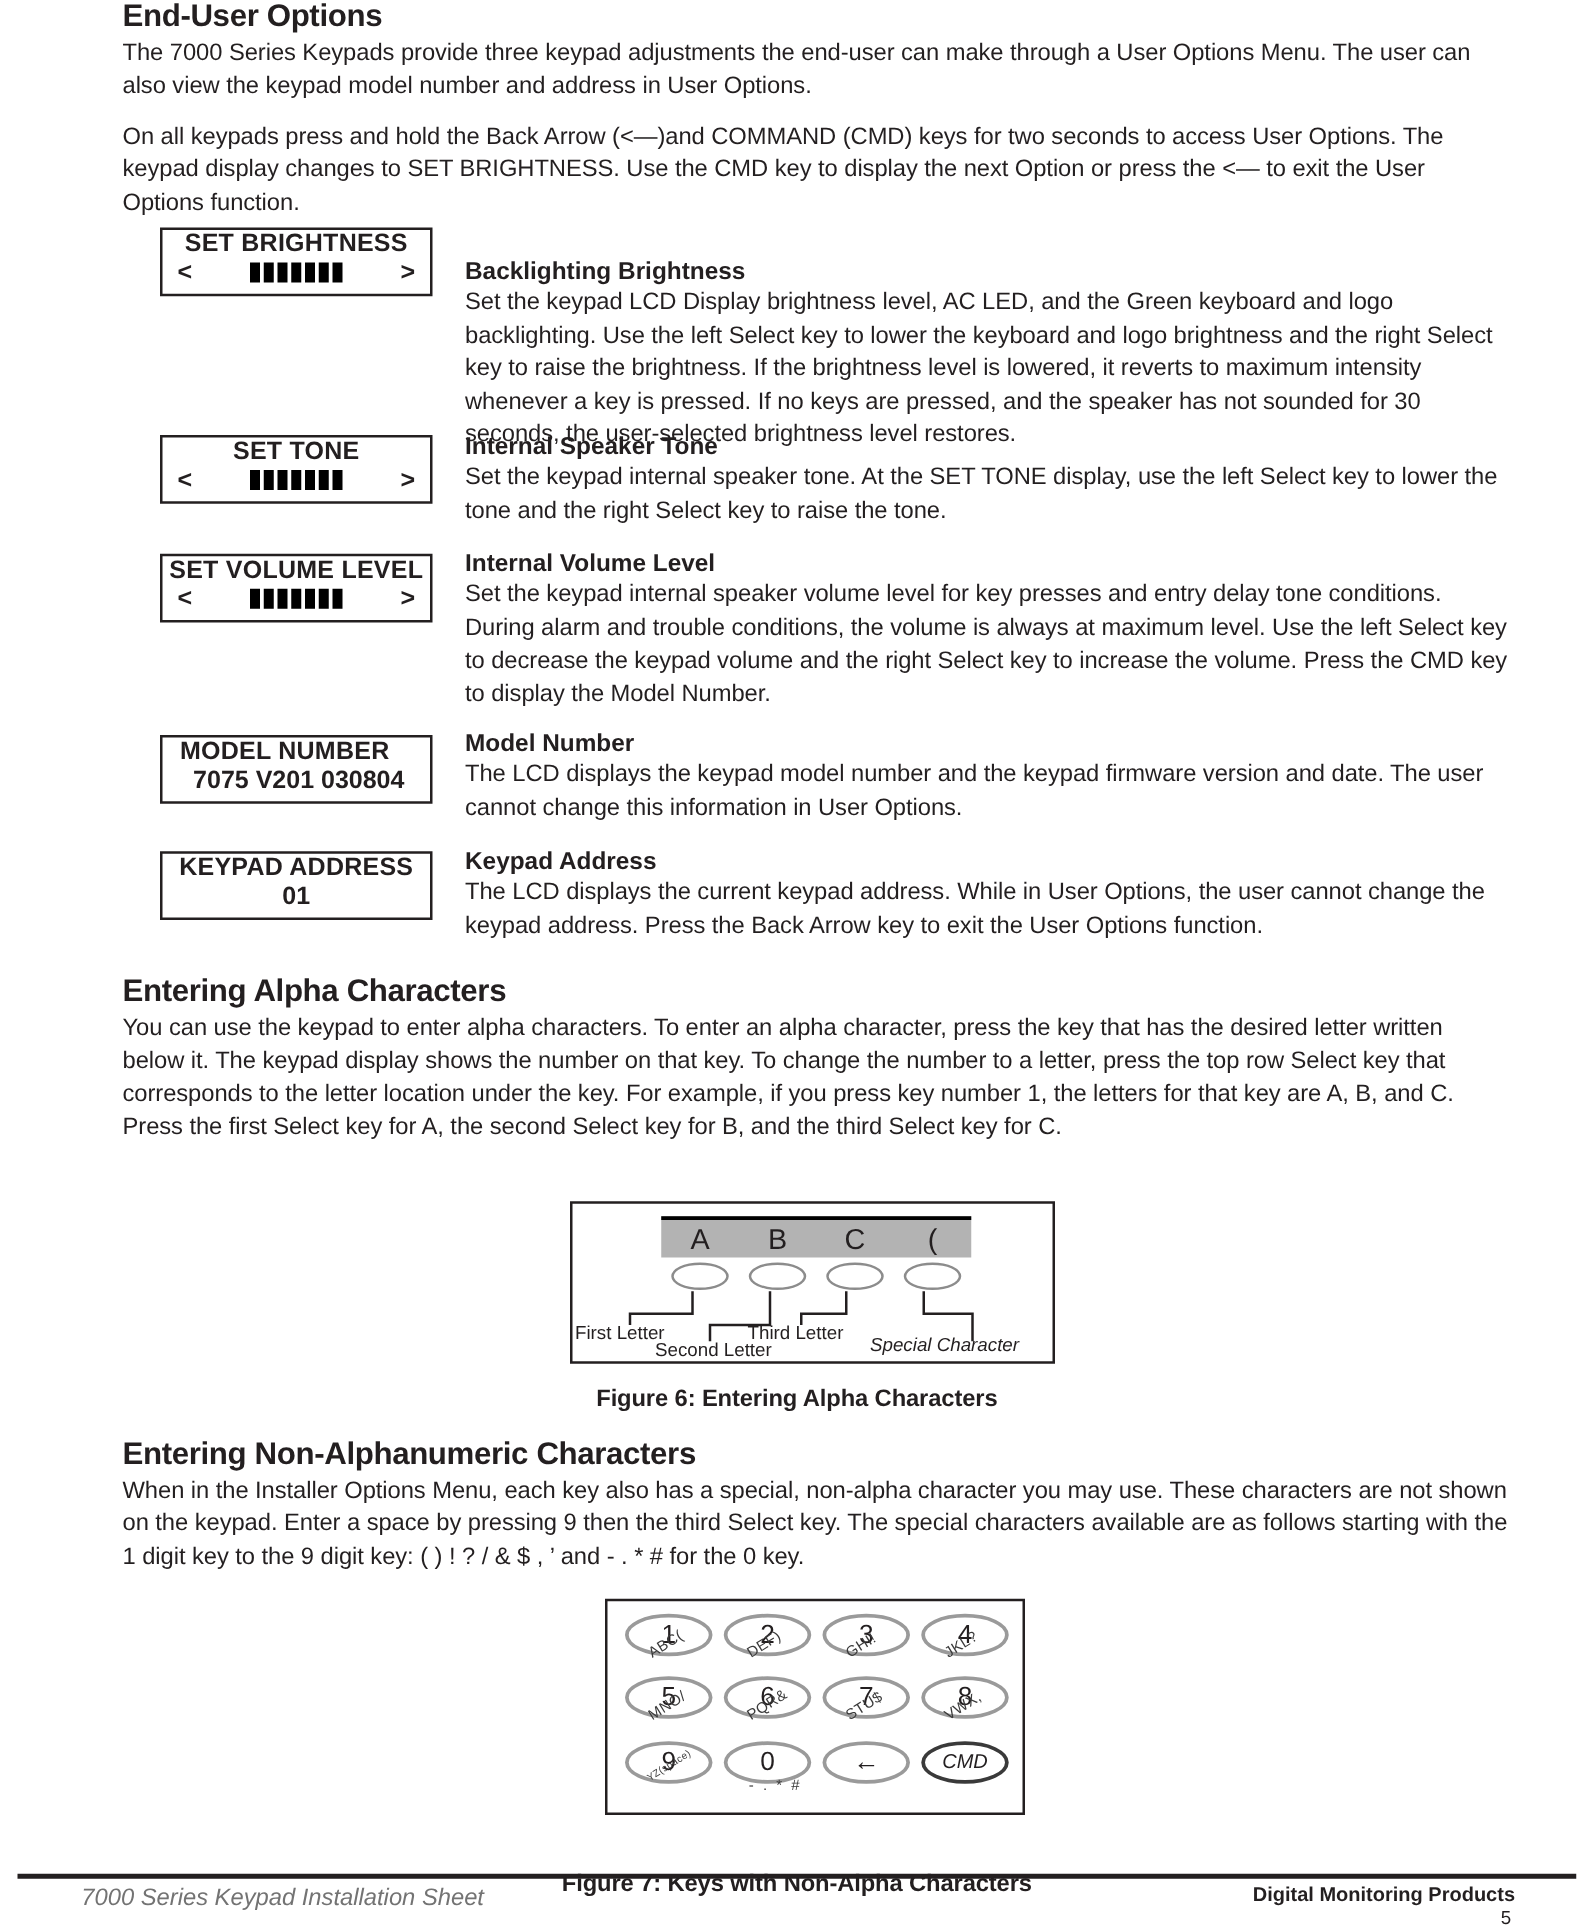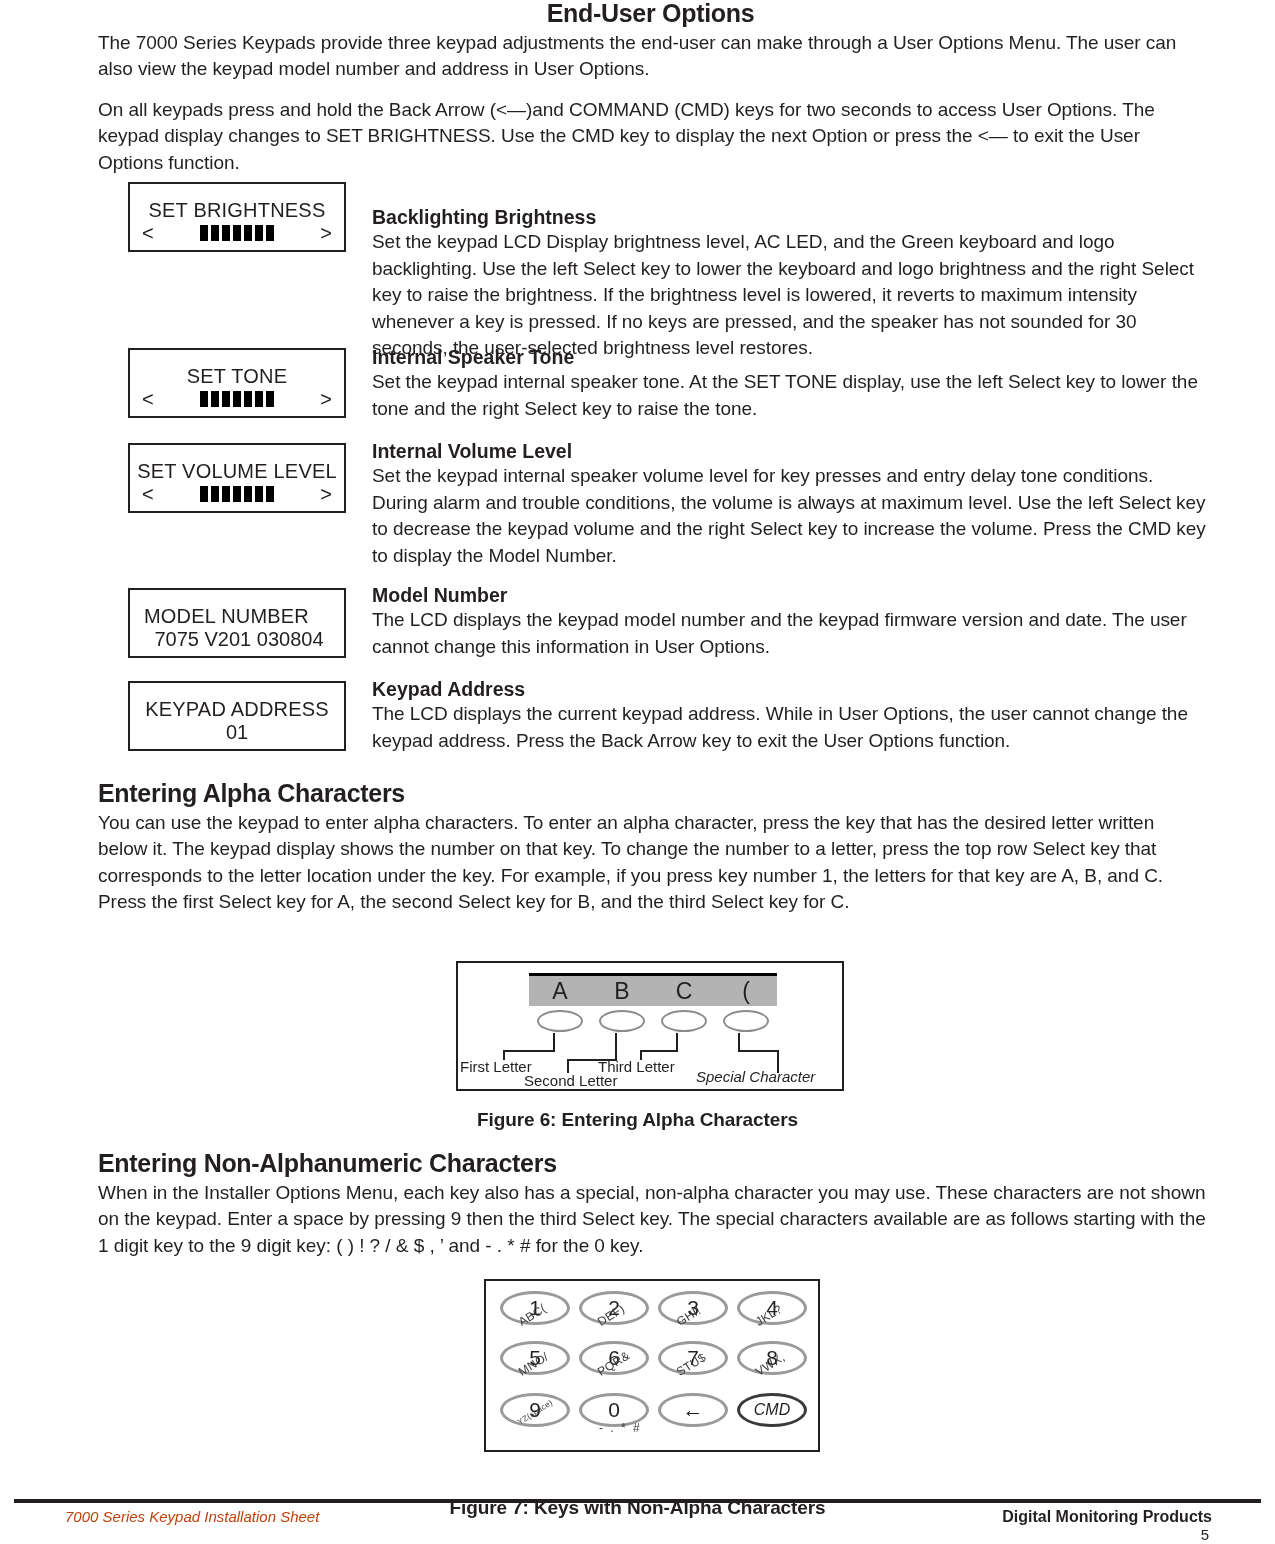--- a/index.html
+++ b/index.html
@@ -32,28 +32,29 @@
   }
   p.body {
     font-size: 19px;
     line-height: 26.5px;
     margin: 0;
     letter-spacing: -0.05px;
   }
   p.body + p.body { margin-top: 14px; }
 
   .intro { position: absolute; left: 98px; top: 0px; width: 1105px; }
-  .intro h1 { padding-top: 0px; text-align: center; }
+  .intro h1 { padding-top: 0px; }
   .intro p.first { margin-top: 1px; }
   .lcd {
     position: absolute;
     width: 218px;
     border: 2px solid #231f20;
     background: #ffffff;
-    padding: 15px 0 5px 0;
+    padding: 0 0 5px 0;
+    font-weight: bold;
   }
   .lcd-line1 {
     text-align: center;
     font-size: 20px;
     line-height: 22px;
     letter-spacing: 0.2px;
     font-family: "Liberation Sans", sans-serif;
   }
   .lcd-line2 {
     position: relative;
@@ -128,21 +129,21 @@
   .kp-sub.tiny { font-size: 8px; }
   .kp-sub.zero { transform: none; left: 24px; top: 30px; font-size: 12px; letter-spacing: 2px; }
 
   
   .footer-rule {
     position: absolute; left: 14px; top: 1499px; width: 1247px; height: 4px;
     background: #231f20;
   }
   .footer-left {
     position: absolute; left: 65px; top: 1508px;
-    font-size: 15px; font-style: italic; color: #c2410c;
+    font-size: 19px; font-style: italic; color: #737373;
   }
   .footer-right {
     position: absolute; right: 63px; top: 1508px;
     font-size: 16px; font-weight: bold; color: #231f20;
   }
   .footer-page {
     position: absolute; right: 66px; top: 1526px;
     font-size: 15px; color: #231f20;
   }
 </style>

